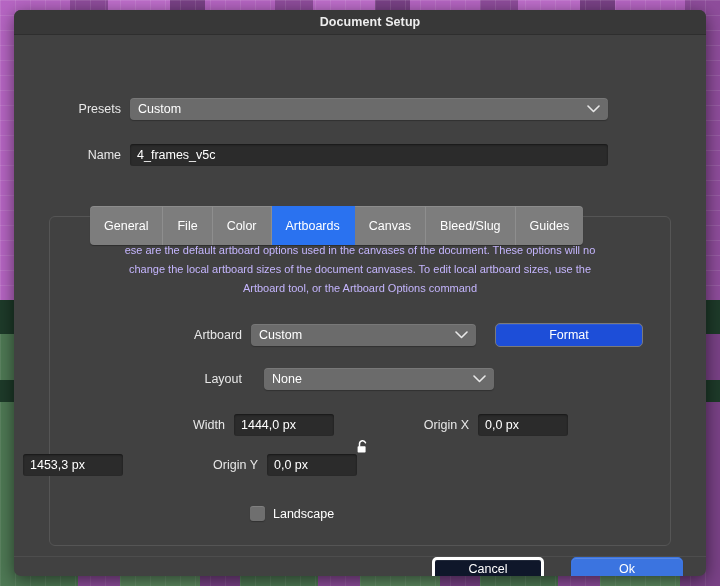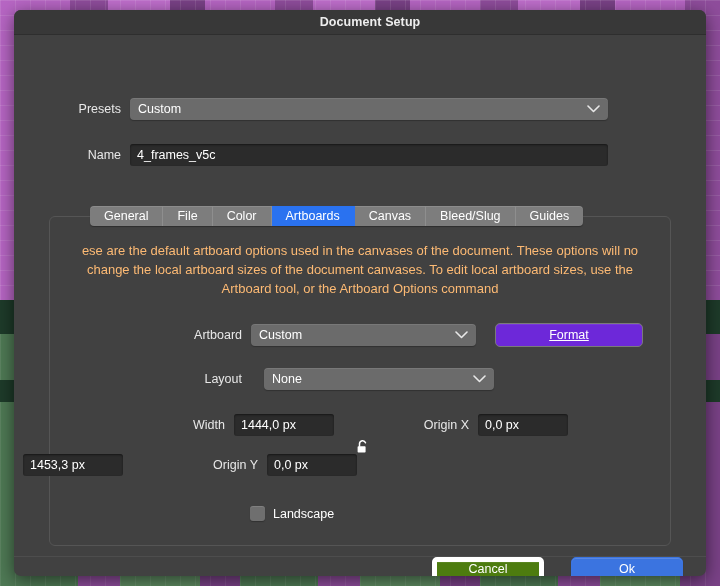--- a/index.html
+++ b/index.html
@@ -146,43 +146,42 @@
     border-radius: 5px;
     display: flex;
     align-items: center;
     justify-content: center;
     font-size: 12.5px;
     color: #ffffff;
     box-sizing: border-box;
     cursor: default;
   }
   .btn-grey {
-    background: #4d7c0f;
-    border: 5px solid #ffffff;
+    background: #0f172a;
+    border: 3px solid #ffffff;
     box-shadow: inset 0 1px 0 rgba(255,255,255,0.08), 0 1px 1px rgba(0,0,0,0.3);
   }
   .btn-blue {
     background: #3b74e0;
     border: 1px solid #3b74e0;
     box-shadow: inset 0 1px 0 rgba(255,255,255,0.15), 0 1px 1px rgba(0,0,0,0.3);
   }
   .btn-format {
-    background: #6d28d9;
+    background: #1d4ed8;
     border: 1px solid #7a7a7a;
     border-radius: 5px;
     box-shadow: inset 0 1px 0 rgba(255,255,255,0.07);
-    text-decoration: underline;
   }
 
   
   #tabbar {
     position: absolute;
     left: 76px;
     top: 171px;
-    height: 20px;
+    height: 39px;
     background: #7d7d7d;
     border-radius: 4px;
     display: flex;
     align-items: stretch;
     box-shadow: inset 0 1px 0 rgba(255,255,255,0.12), 0 1px 1px rgba(0,0,0,0.3);
     overflow: hidden;
     z-index: 5;
   }
   .tab {
     display: flex;
@@ -211,23 +210,23 @@
     border-radius: 6px;
     box-sizing: border-box;
     overflow: hidden;
   }
   #desc {
     position: absolute;
     left: -6px;
     right: -6px;
     top: 24px;
     text-align: center;
-    font-size: 13px;
+    font-size: 11px;
     line-height: 19px;
-    color: #fdba74;
+    color: #c4b5fd;
     white-space: pre-line;
     overflow: hidden;
   }
 
   
   .checkbox-box {
     width: 15px;
     height: 15px;
     background: #6f6f6f;
     border-radius: 3px;

